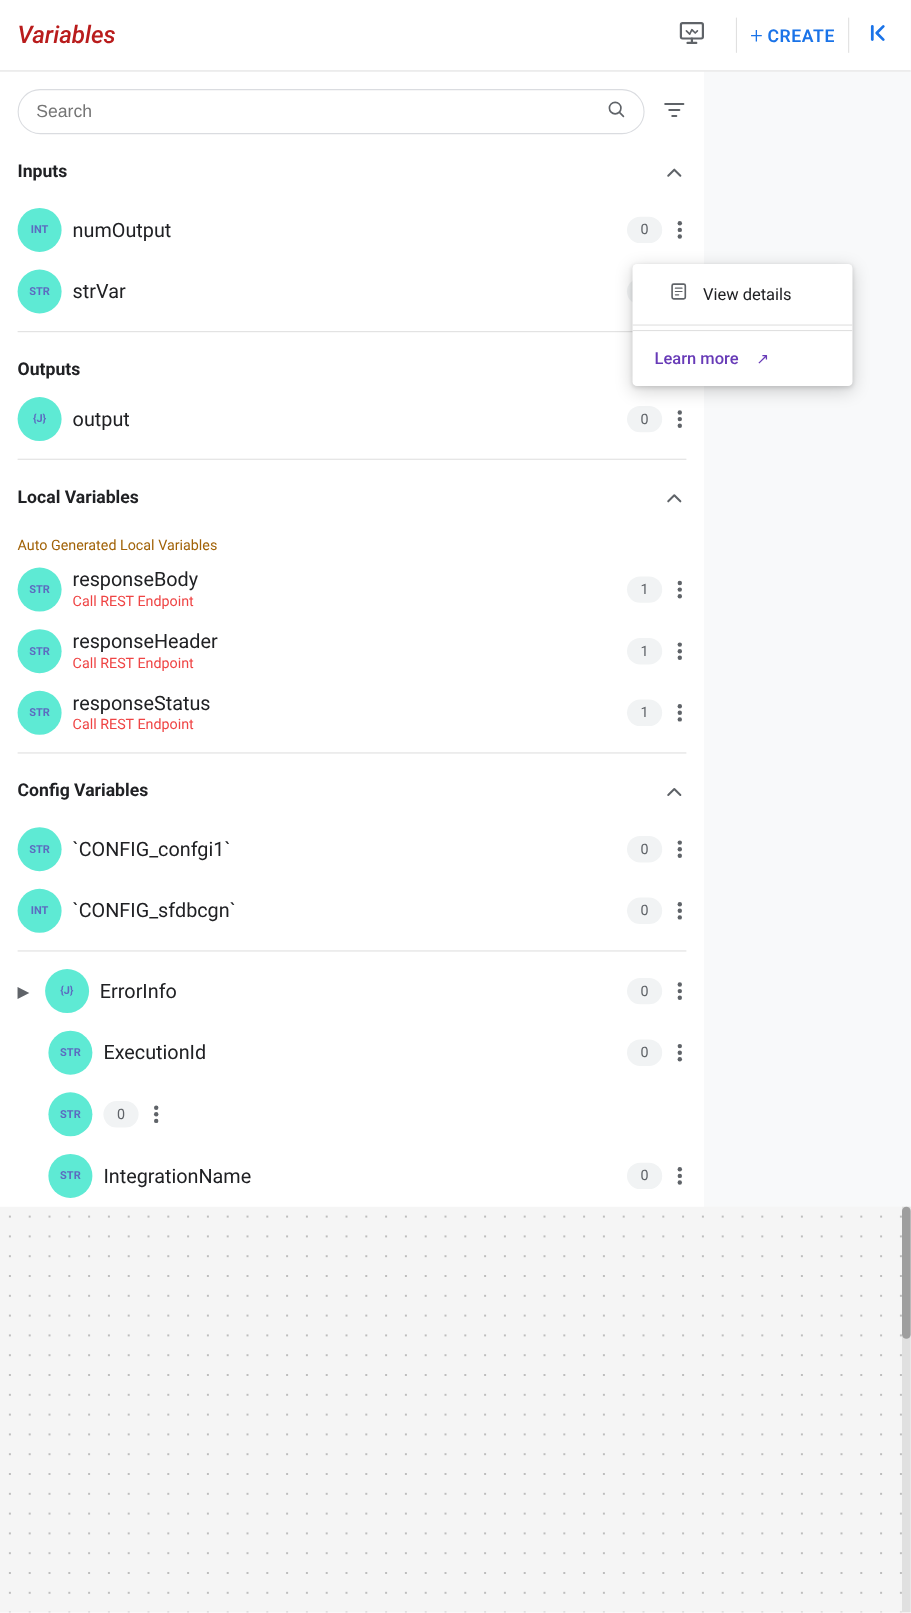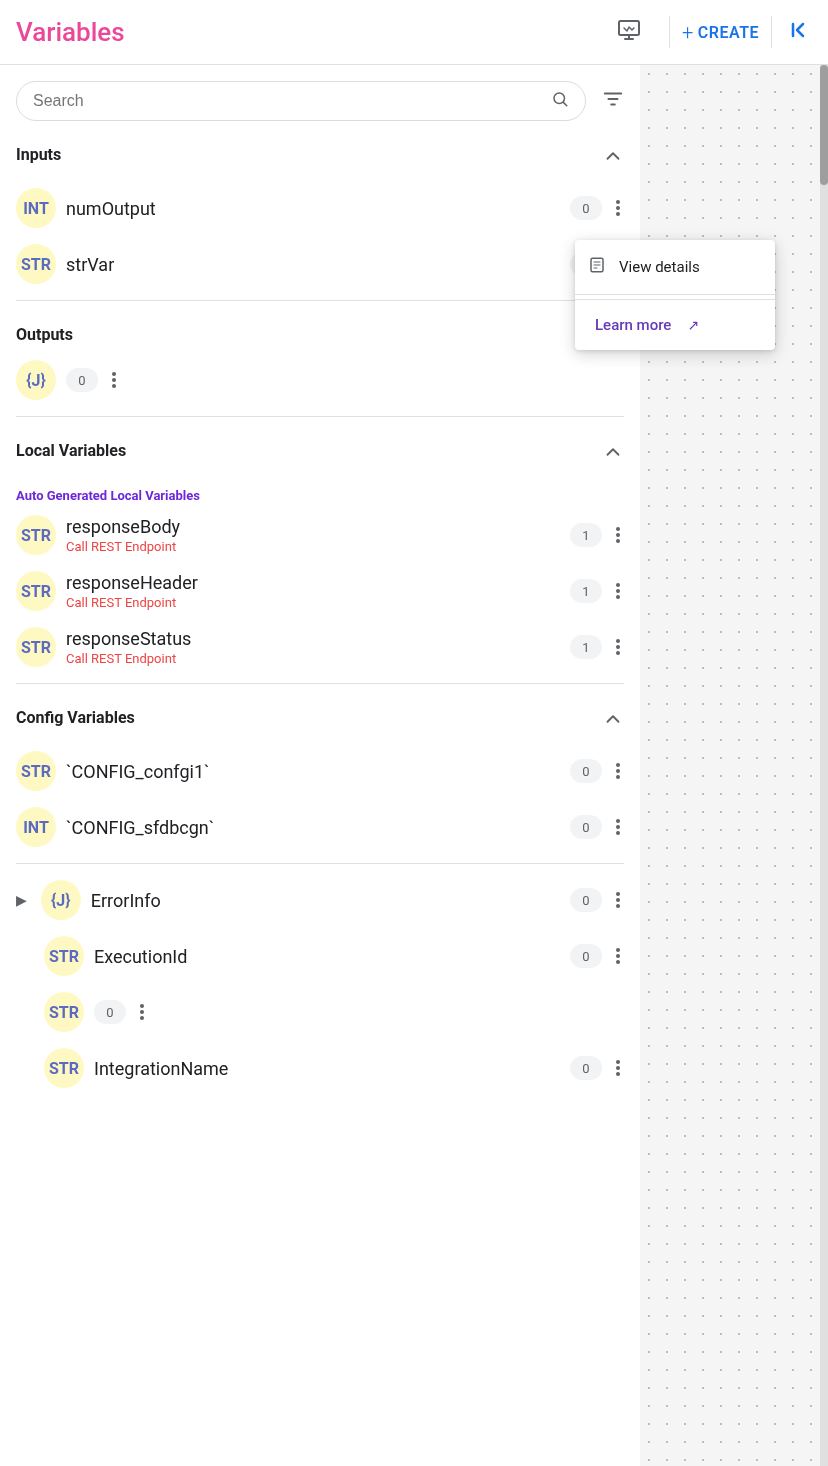--- a/index.html
+++ b/index.html
@@ -17,24 +17,25 @@
       display: flex;
       align-items: center;
       background: #fff;
       border-bottom: 1px solid #e0e0e0;
       padding: 0 16px;
       height: 65px;
       position: relative;
       z-index: 10;
     }
     .header-title {
-      font-size: 26px;
+      font-size: 22px;
       font-weight: 500;
-      color: #ec4899;
+      color: #b91c1c;
       flex: 1;
+      font-style: italic;
     }
     .header-actions {
       display: flex;
       align-items: center;
       gap: 0;
     }
     .monitor-icon {
       color: #5f6368;
       font-size: 20px;
       margin-right: 16px;
@@ -60,21 +61,21 @@
     .collapse-icon {
       color: #1a73e8;
       font-size: 20px;
       cursor: pointer;
       margin-left: 4px;
     }
 
     
     .main {
       display: flex;
-      flex-direction: row;
+      flex-direction: column;
       width: 100%;
       height: calc(1466px - 65px);
       position: relative;
     }
 
     
     .left-panel {
       width: 640px;
       background: #fff;
       overflow-y: auto;
@@ -129,25 +130,25 @@
       display: flex;
       align-items: center;
       padding: 8px 0;
       gap: 10px;
       position: relative;
     }
     .var-badge {
       width: 40px;
       height: 40px;
       border-radius: 50%;
-      background: #fef9c3;
+      background: #5eead4;
       display: flex;
       align-items: center;
       justify-content: center;
-      font-size: 16px;
+      font-size: 10px;
       font-weight: 700;
       color: #5c6bc0;
       flex-shrink: 0;
     }
     .var-info {
       flex: 1;
       min-width: 0;
     }
     .var-name {
       font-size: 18px;
@@ -192,22 +193,22 @@
 
     .section-divider {
       border: none;
       border-top: 1px solid #e0e0e0;
       margin: 8px 0;
     }
 
     
     .sub-section-title {
       font-size: 13px;
-      font-weight: 700;
-      color: #6d28d9;
+      font-weight: 400;
+      color: #a16207;
       padding: 12px 0 4px 0;
     }
 
     
     .expand-arrow {
       color: #5f6368;
       font-size: 14px;
       cursor: pointer;
       margin-right: 4px;
     }
@@ -248,21 +249,21 @@
       background: #fff;
       border-radius: 4px;
       box-shadow: 0 4px 16px rgba(0,0,0,0.18), 0 1px 4px rgba(0,0,0,0.12);
       z-index: 100;
       padding: 4px 0;
     }
     .menu-item {
       display: flex;
       align-items: center;
       gap: 12px;
-      padding: 12px 12px;
+      padding: 12px 32px;
       font-size: 15px;
       color: #202124;
       cursor: pointer;
     }
     .menu-icon {
       font-size: 18px;
       color: #5f6368;
       width: 20px;
       text-align: center;
     }
@@ -372,20 +373,23 @@
 
     <hr class="section-divider" style="margin:8px 16px;">
 
     <div class="section">
       <div class="section-header">
         <span class="section-title">Outputs</span>
       </div>
 
       <div class="var-item">
         <div class="var-badge">{J}</div>
+        <div class="var-info">
+          <div class="var-name">output</div>
+        </div>
         <div class="var-count">0</div>
         <div class="more-btn">
             <span></span>
             <span></span>
             <span></span>
           </div>
       </div>
     </div>
 
     <hr class="section-divider" style="margin:8px 16px;">

